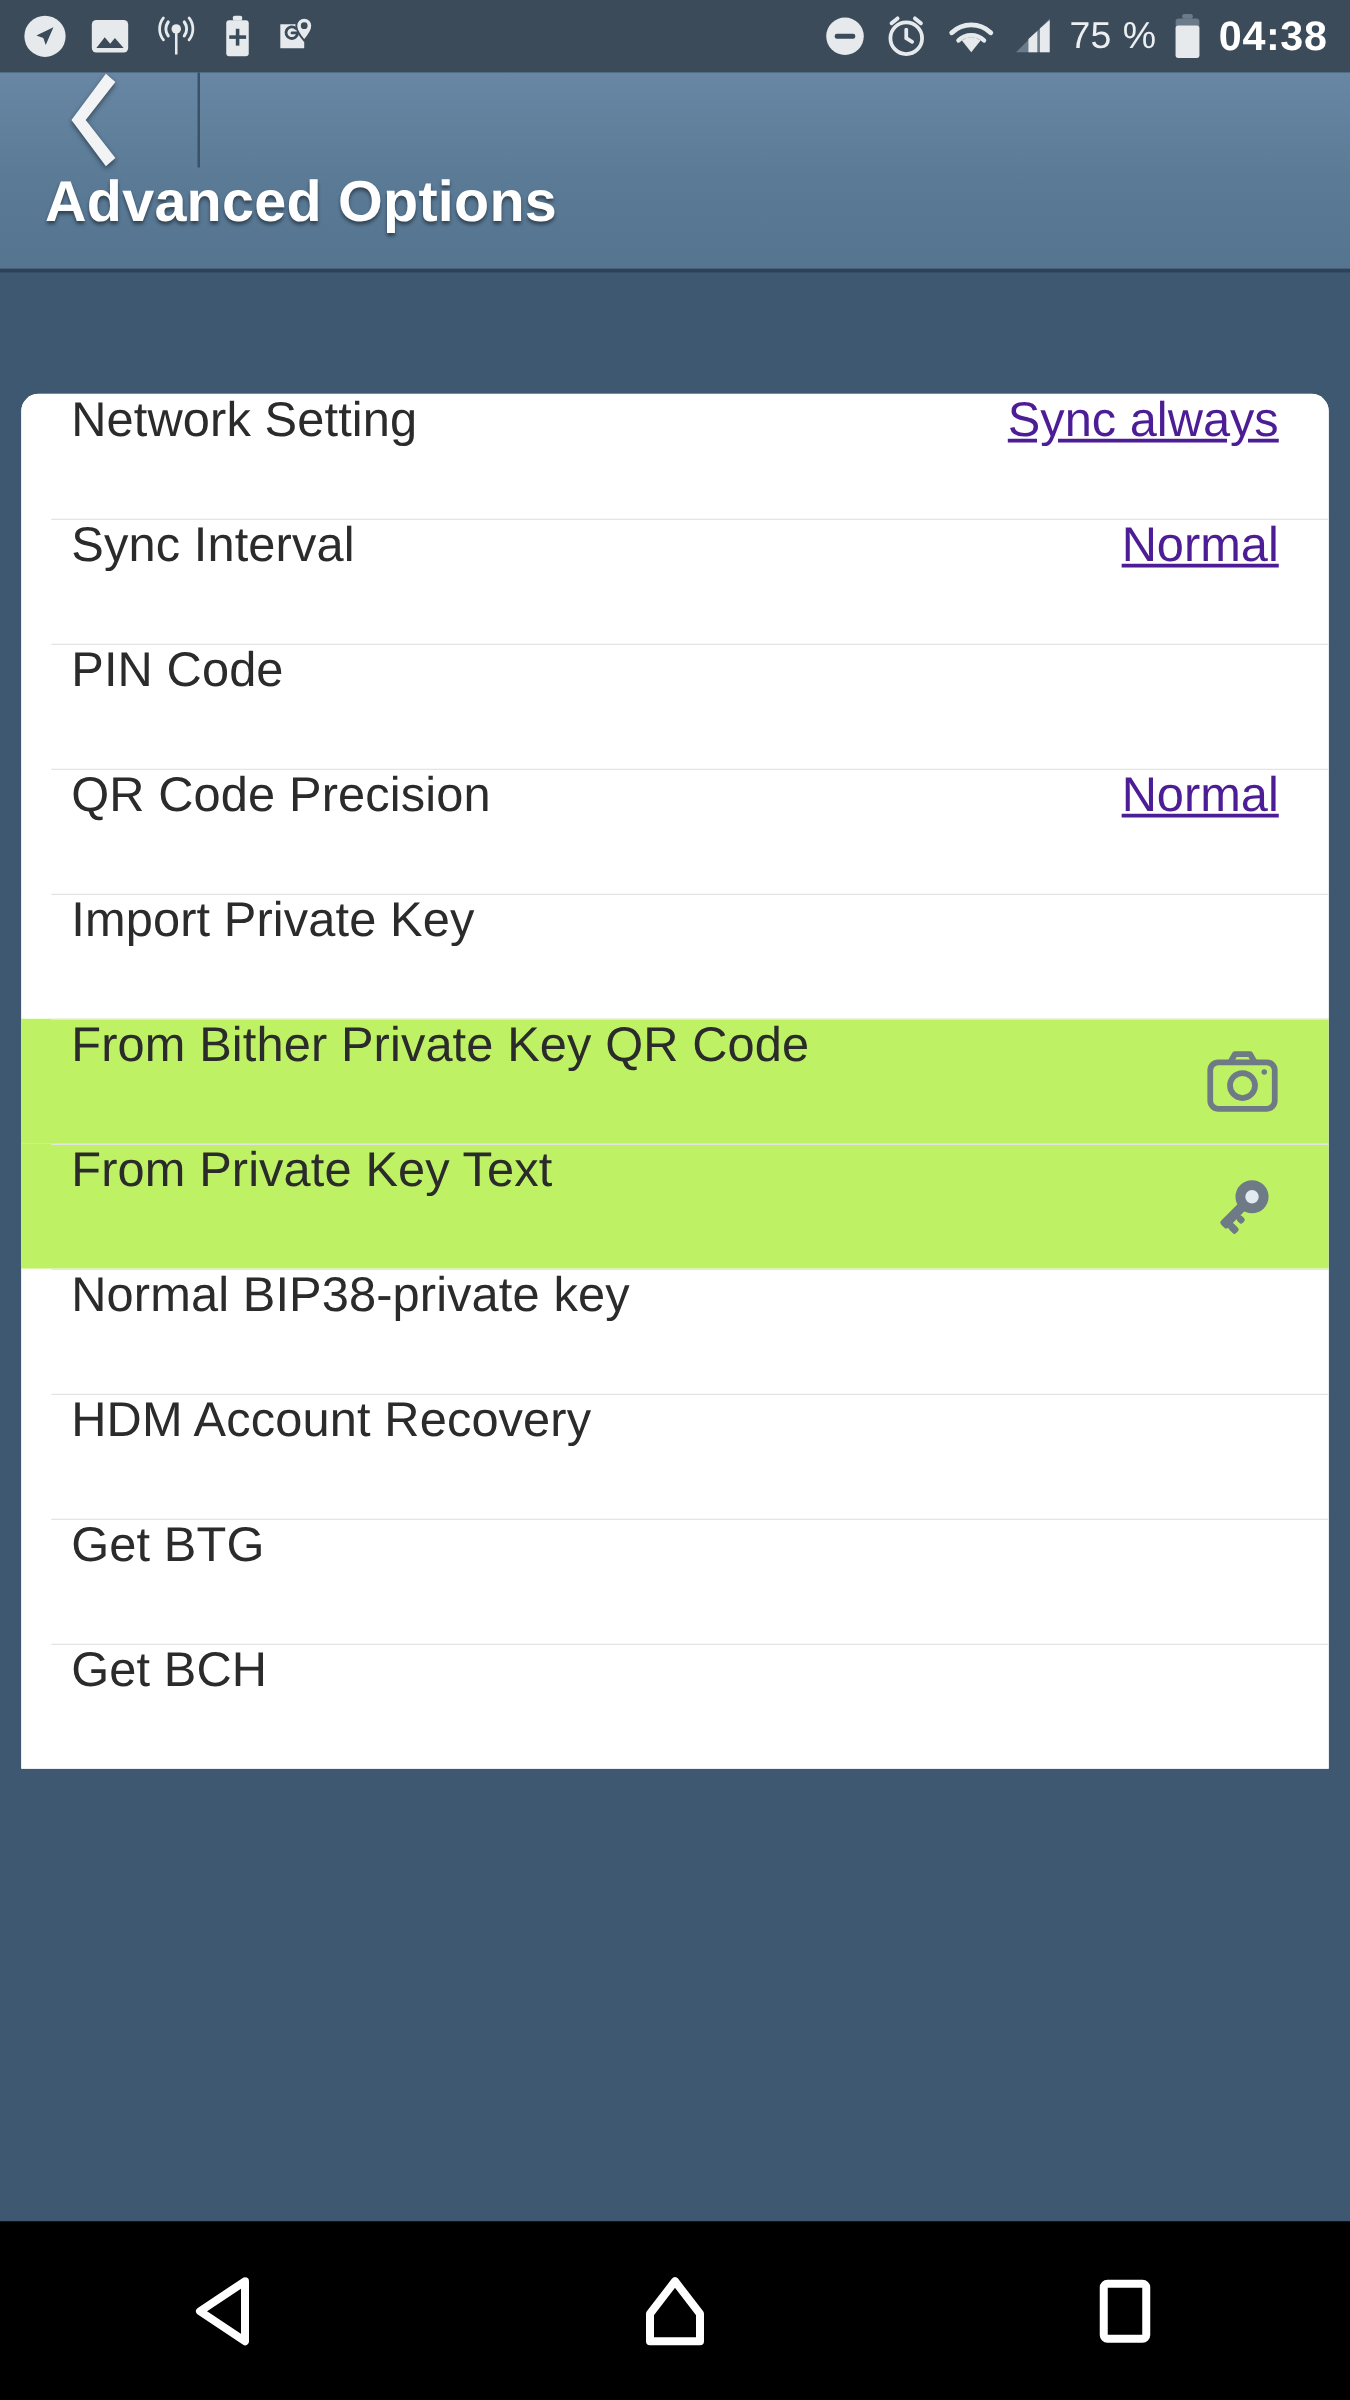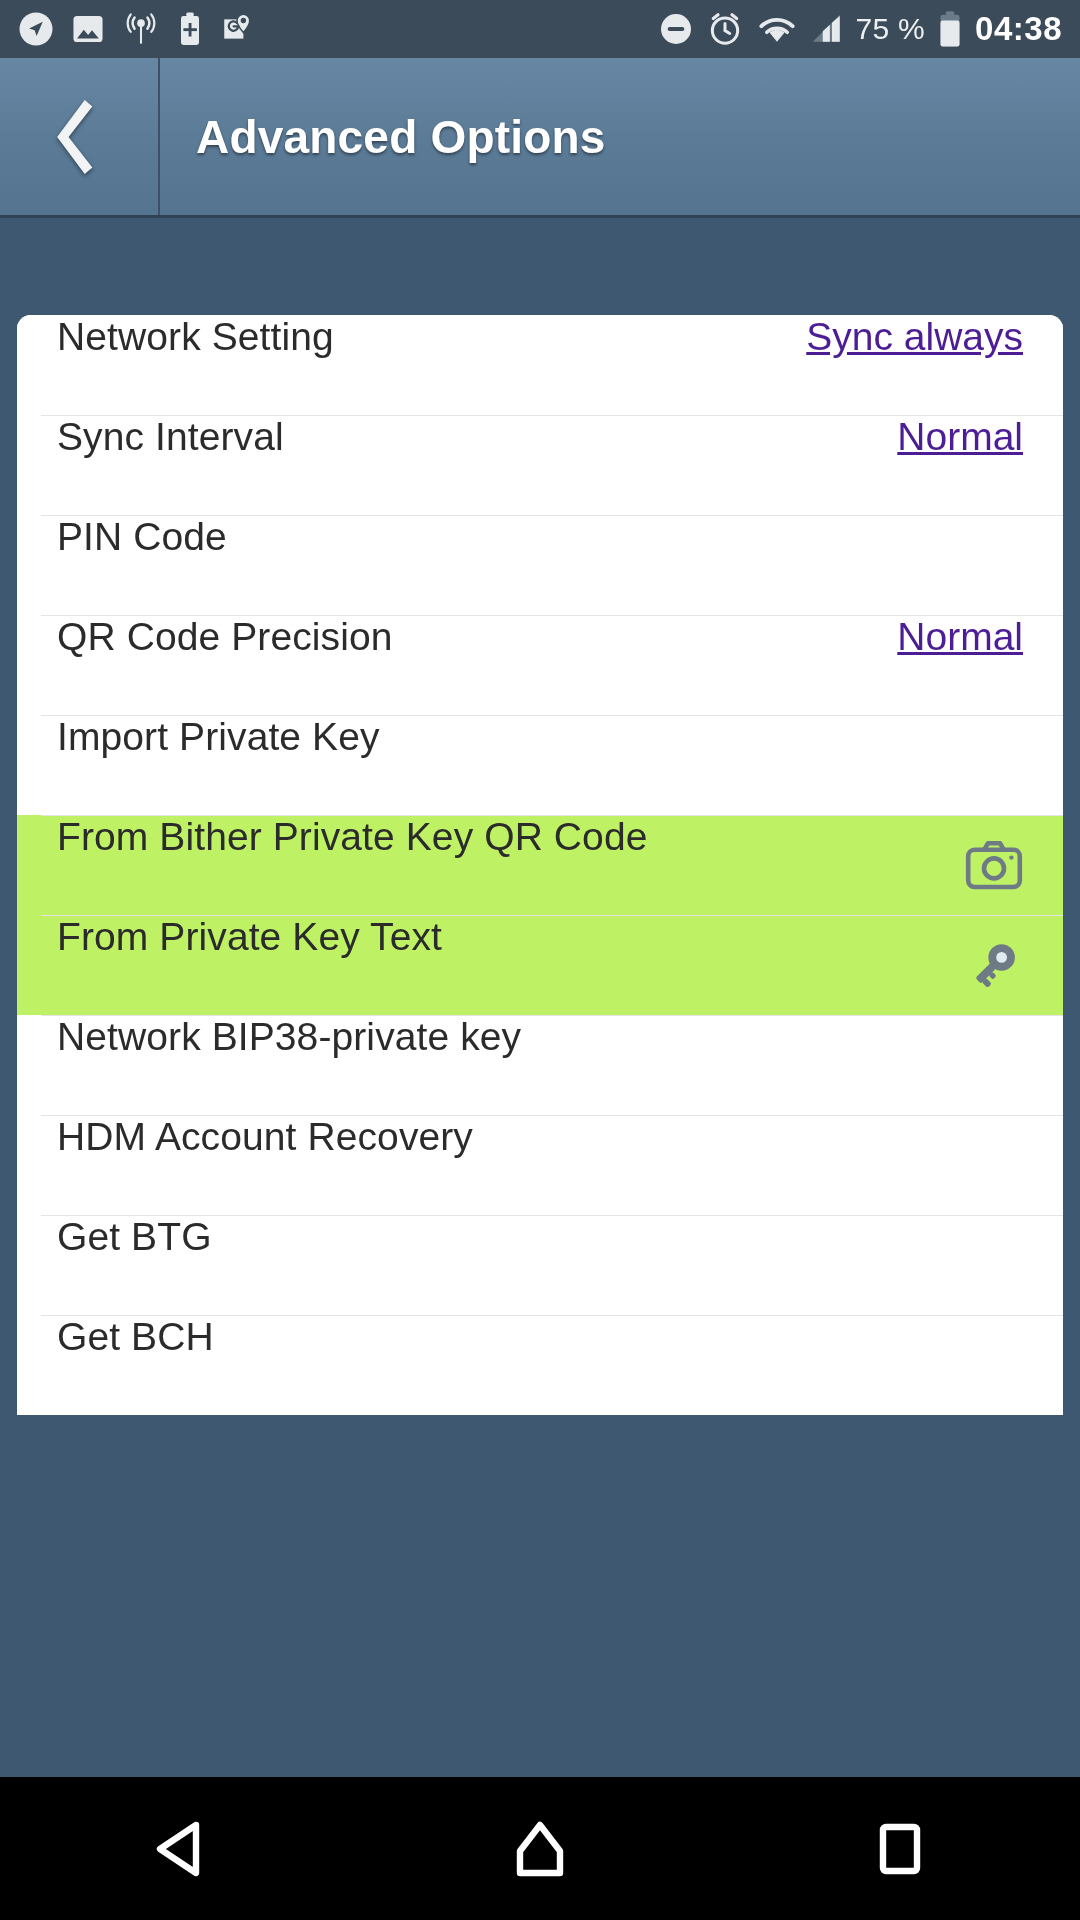--- a/index.html
+++ b/index.html
@@ -26,21 +26,21 @@
     color:#eceff1; font-size:30px; font-weight:400; letter-spacing:.3px;
     white-space:nowrap;
   }
   .sb-clock { font-size:33px; font-weight:700; color:#fff; letter-spacing:.5px;text-align:center; }
 
   
   .actionbar {
     position:absolute; left:0; top:58px; width:1080px; height:160px;
     background:linear-gradient(to bottom,#6887a4 0%,#5a7a96 55%,#55748f 100%);
     border-bottom:3px solid #2e4257;
-    display:flex; align-items:stretch;
+    display:flex; align-items:stretch;flex-direction:column;
   }
   .back-btn {
     width:160px; display:flex; align-items:center; justify-content:center;
     border-right:2px solid #3c5168;
     cursor:pointer;
   }
   .back-chevron { display:block; filter:drop-shadow(0 2px 2px rgba(0,0,0,.45)); }
   .ab-title {
     display:flex; align-items:center; padding-left:36px;
     color:#ffffff; font-size:46px; font-weight:700; letter-spacing:.2px;
@@ -218,21 +218,21 @@
             <circle cx="19.2" cy="14" r="2.6" fill="#e1eaf0"></circle>
             <rect x="3.2" y="12.1" width="12.6" height="3.8" rx="1" fill="#6e7a85"></rect>
             <rect x="4.0" y="15.6" width="2.9" height="4.0" rx="1" fill="#6e7a85"></rect>
             <rect x="8.6" y="15.6" width="2.6" height="3.0" rx="1" fill="#6e7a85"></rect>
           </g>
         </svg>
       </span>
     </div>
 
     <div class="row">
-      <span class="row-label">Network BIP38-private key</span>
+      <span class="row-label">Normal BIP38-private key</span>
     </div>
 
     <div class="row">
       <span class="row-label">HDM Account Recovery</span>
     </div>
 
     <div class="row">
       <span class="row-label">Get BTG</span>
     </div>
 

